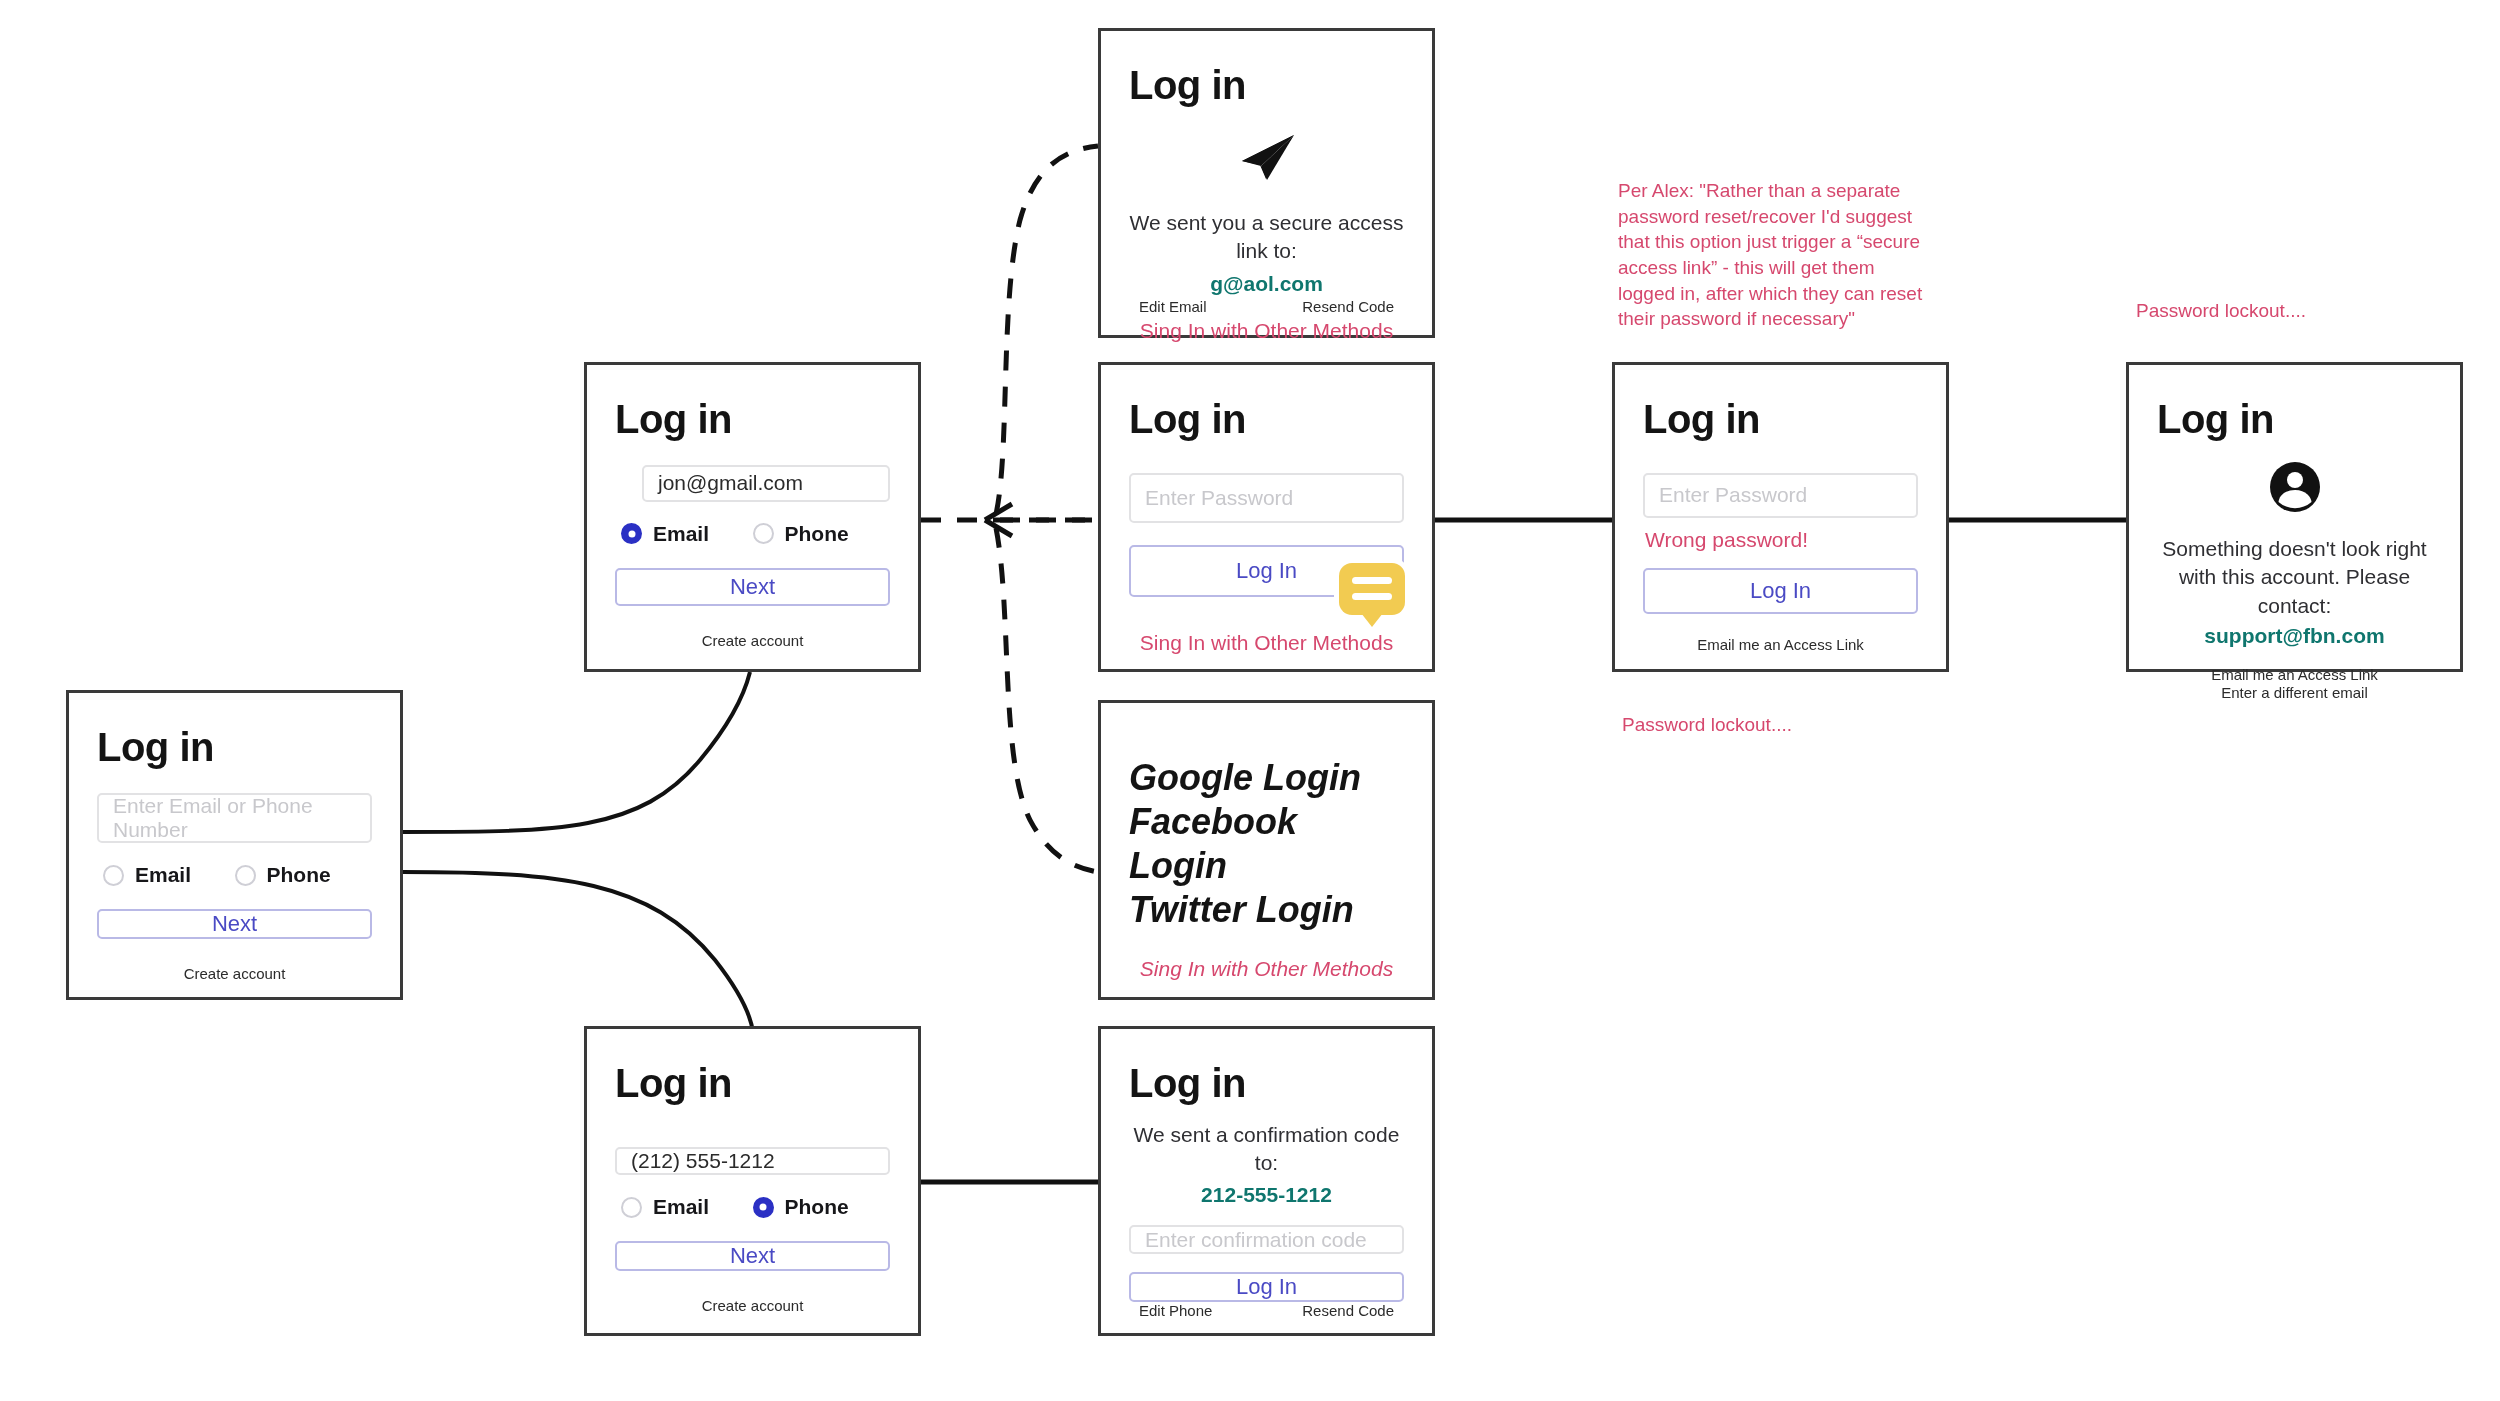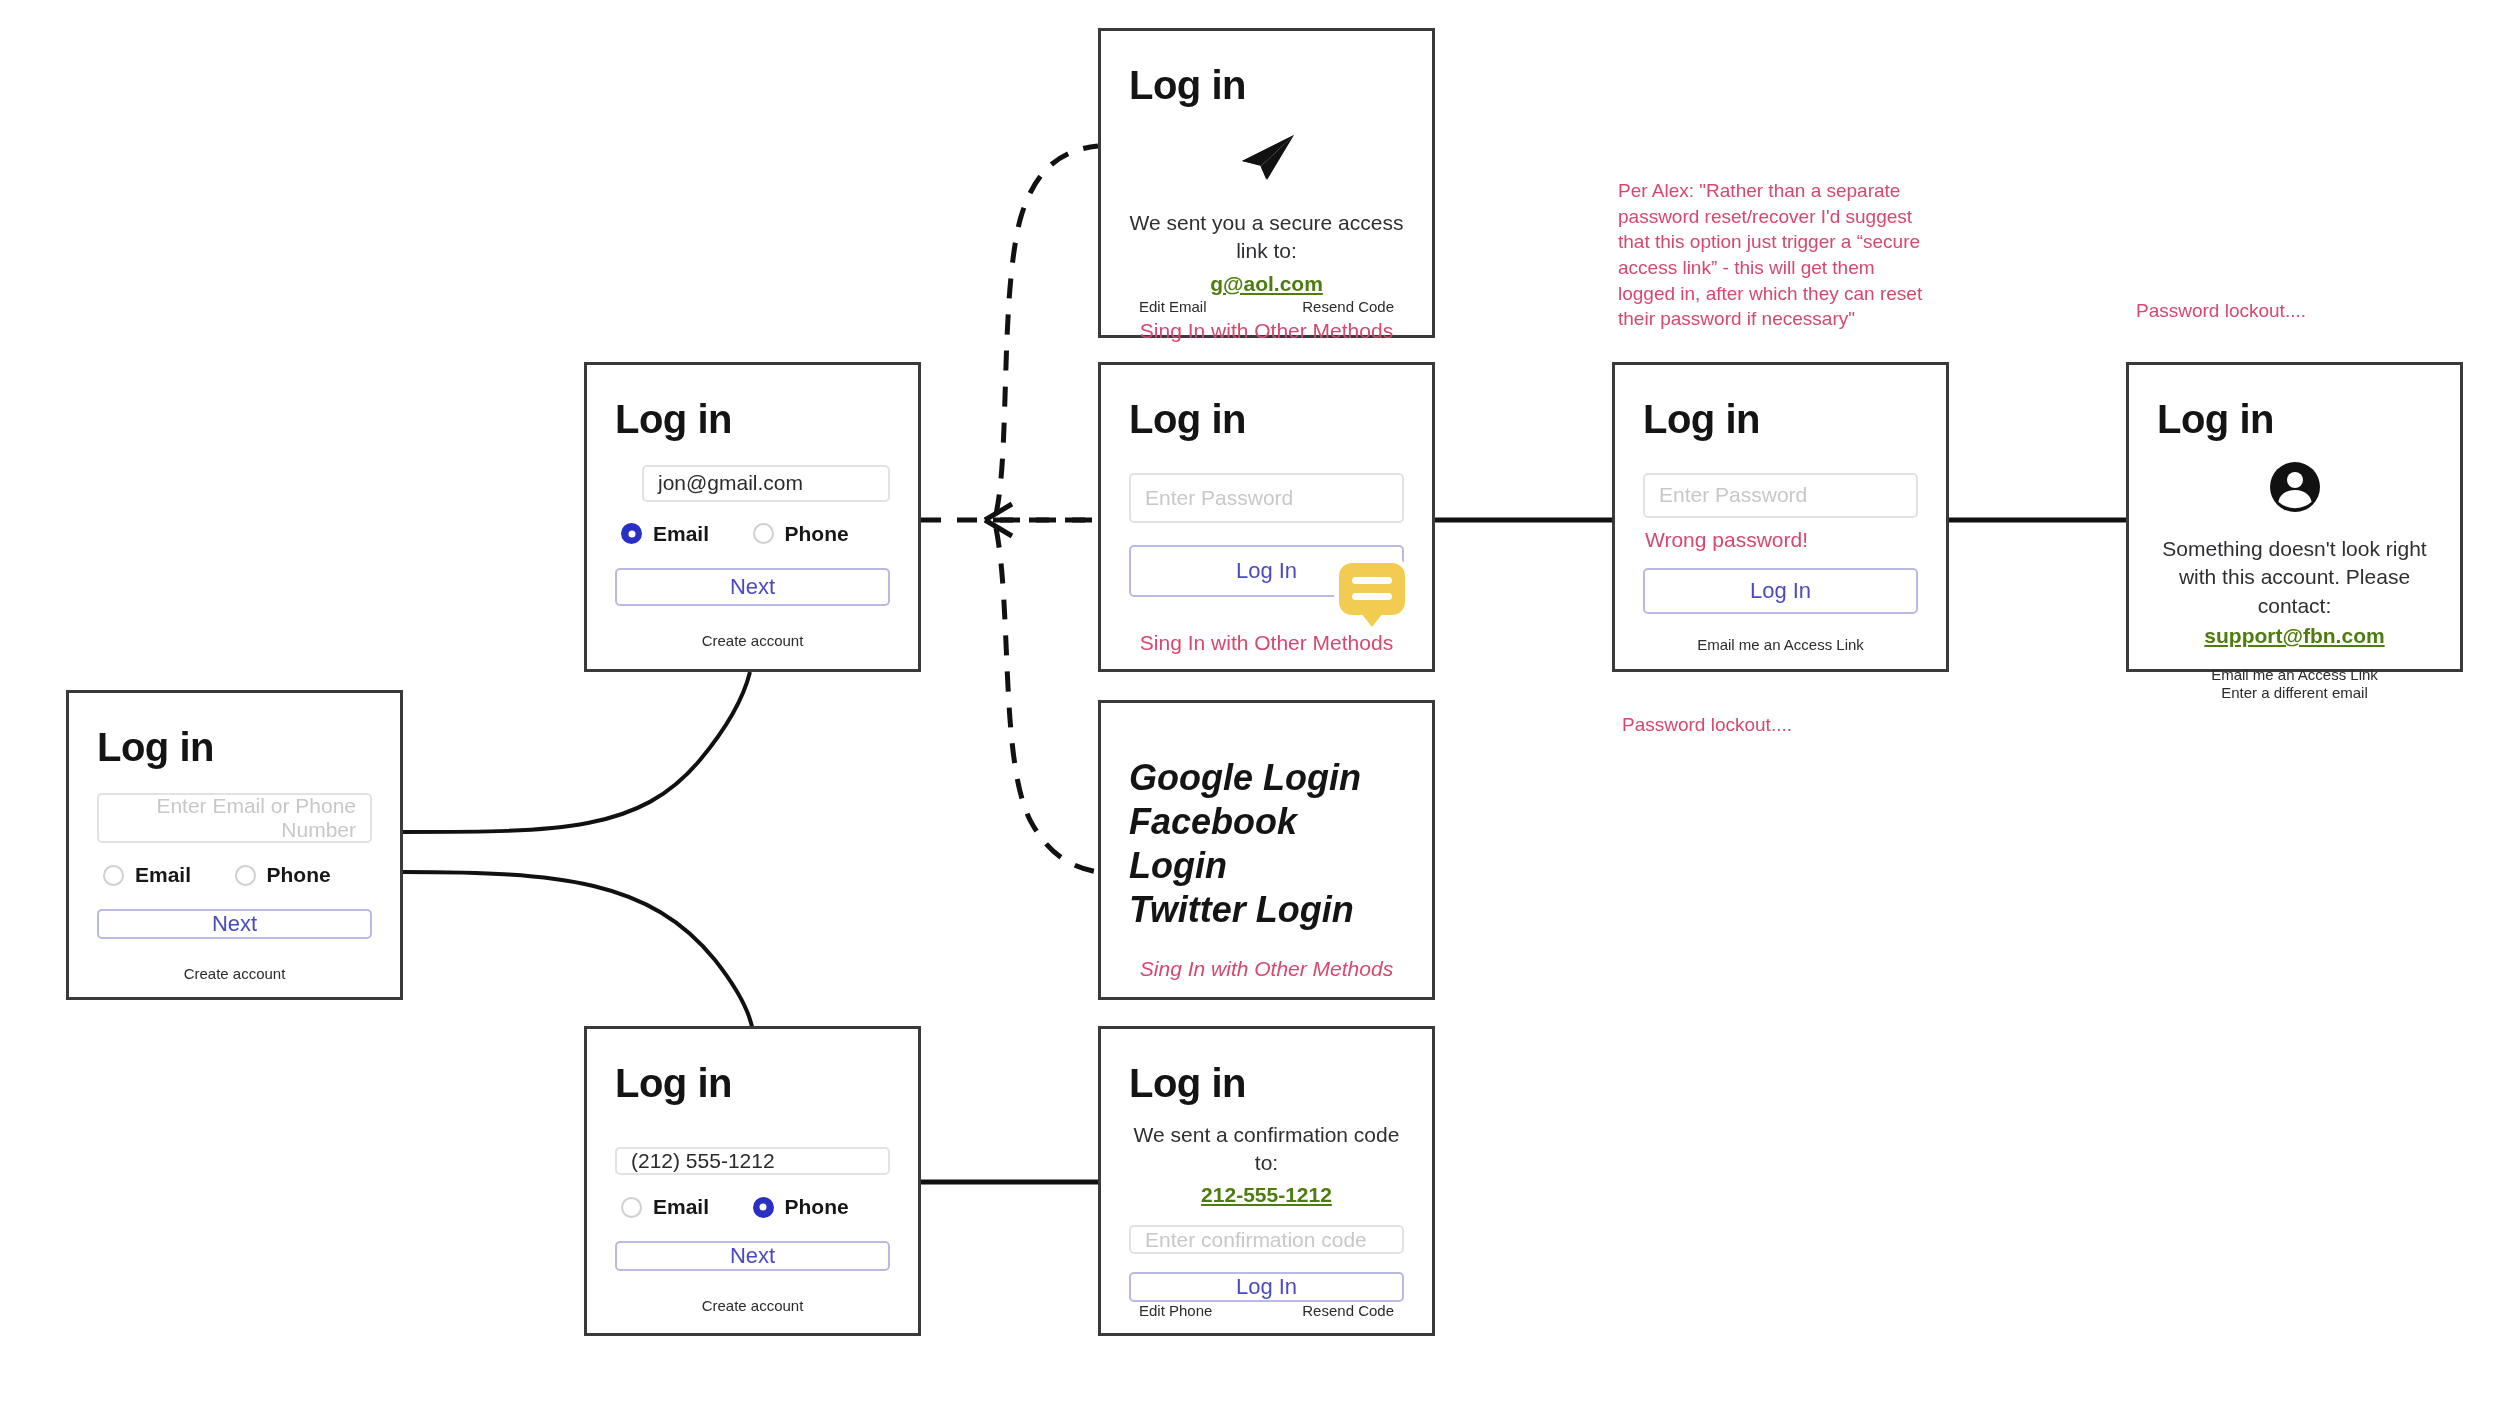--- a/index.html
+++ b/index.html
@@ -69,21 +69,21 @@
     display: flex; align-items: center; justify-content: center;
     color: #4a4ac4;
     font-size: 22px;
     background: #fff;
     cursor: pointer;
   }
 
   .link-dark { font-size: 15px; color: #2b2b2b; text-align: center; }
   .link-pink { font-size: 21px; color: #d6486e; text-align: center; }
   .msg { font-size: 21px; color: #2f2f33; text-align: center; line-height: 1.35; }
-  .msg b { font-weight: 700; color: #4d7c0f; text-decoration: underline; }
+  .msg b { font-weight: 700; color: #0f766e; }
   .err { font-size: 21px; color: #d6486e; }
 
   .row-2 { display: flex; justify-content: space-between; align-items: center; }
 
   
   .social { font-size: 36px; font-weight: 700; color: #141414; line-height: 1.22; }
 
   
   .note {
     position: absolute;
@@ -142,21 +142,21 @@
     <path d="M 1430 520 L 1612 520" fill="none" stroke="#111" stroke-width="5"></path>
 
     <path d="M 1947 520 L 2126 520" fill="none" stroke="#111" stroke-width="5"></path>
 
     <path d="M 921 1182 L 1098 1182" fill="none" stroke="#111" stroke-width="5"></path>
   </svg>
 
   <div class="card" style="left:66px; top:690px; width:337px; height:310px;">
     <div class="pad">
       <div class="card-title">Log in</div>
-      <div class="field placeholder" style="margin-top:26px;text-align:right;">Enter Email or Phone Number</div>
+      <div class="field placeholder" style="margin-top:26px;">Enter Email or Phone Number</div>
       <div class="radio-row" style="margin-top:20px; padding:0 6px;">
         <div class="radio-opt" style="width:50%;">
           <span class="radio"></span>
           <span class="radio-label">Email</span>
         </div>
         <div class="radio-opt" style="width:50%;">
           <span class="radio"></span>
           <span class="radio-label">Phone</span>
         </div>
       </div>

